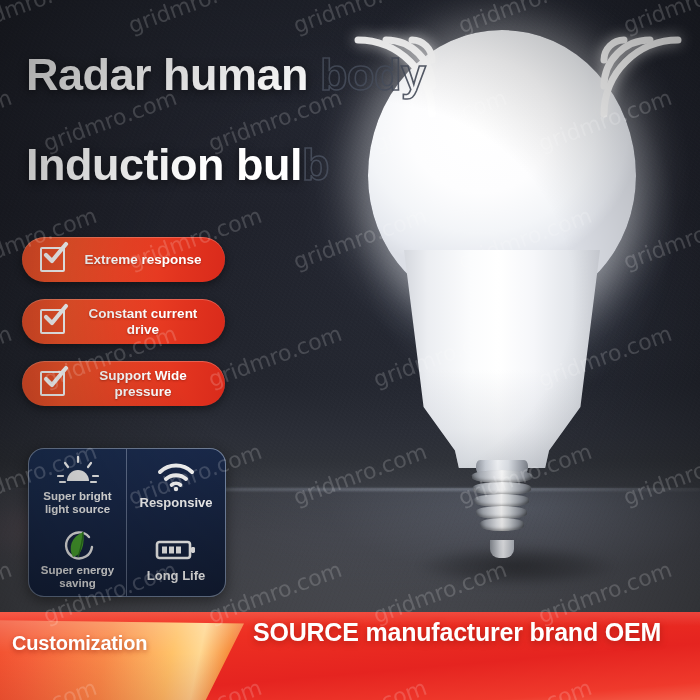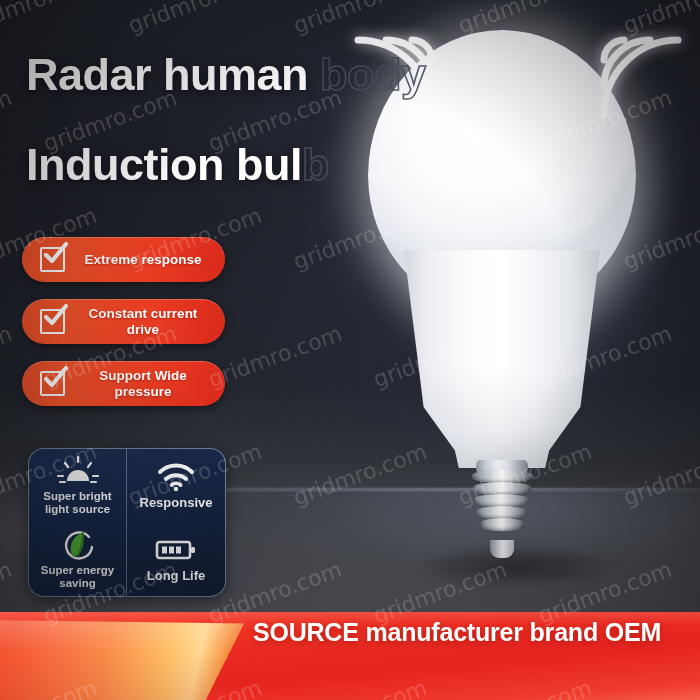--- a/index.html
+++ b/index.html
@@ -477,20 +477,21 @@
     </div>
   </div>
 
   <div class="bg-vignette"></div>
 
   <div class="banner">
     <div class="banner-top-curve"></div>
     <div class="ribbon"></div>
     <div class="ribbon-shade"></div>
   </div>
+  <div class="banner-ribbon-label">Customization</div>
   <div class="banner-main">SOURCE manufacturer brand
 OEM</div>
 
   <div class="watermark" id="watermark">
       <span class="wm" style="left: -40px; top: -10px;">gridmro.com</span>
       <span class="wm" style="left: 125px; top: -10px;">gridmro.com</span>
       <span class="wm" style="left: 290px; top: -10px;">gridmro.com</span>
       <span class="wm" style="left: 455px; top: -10px;">gridmro.com</span>
       <span class="wm" style="left: 620px; top: -10px;">gridmro.com</span>
       <span class="wm" style="left: -125px; top: 108px;">gridmro.com</span>

